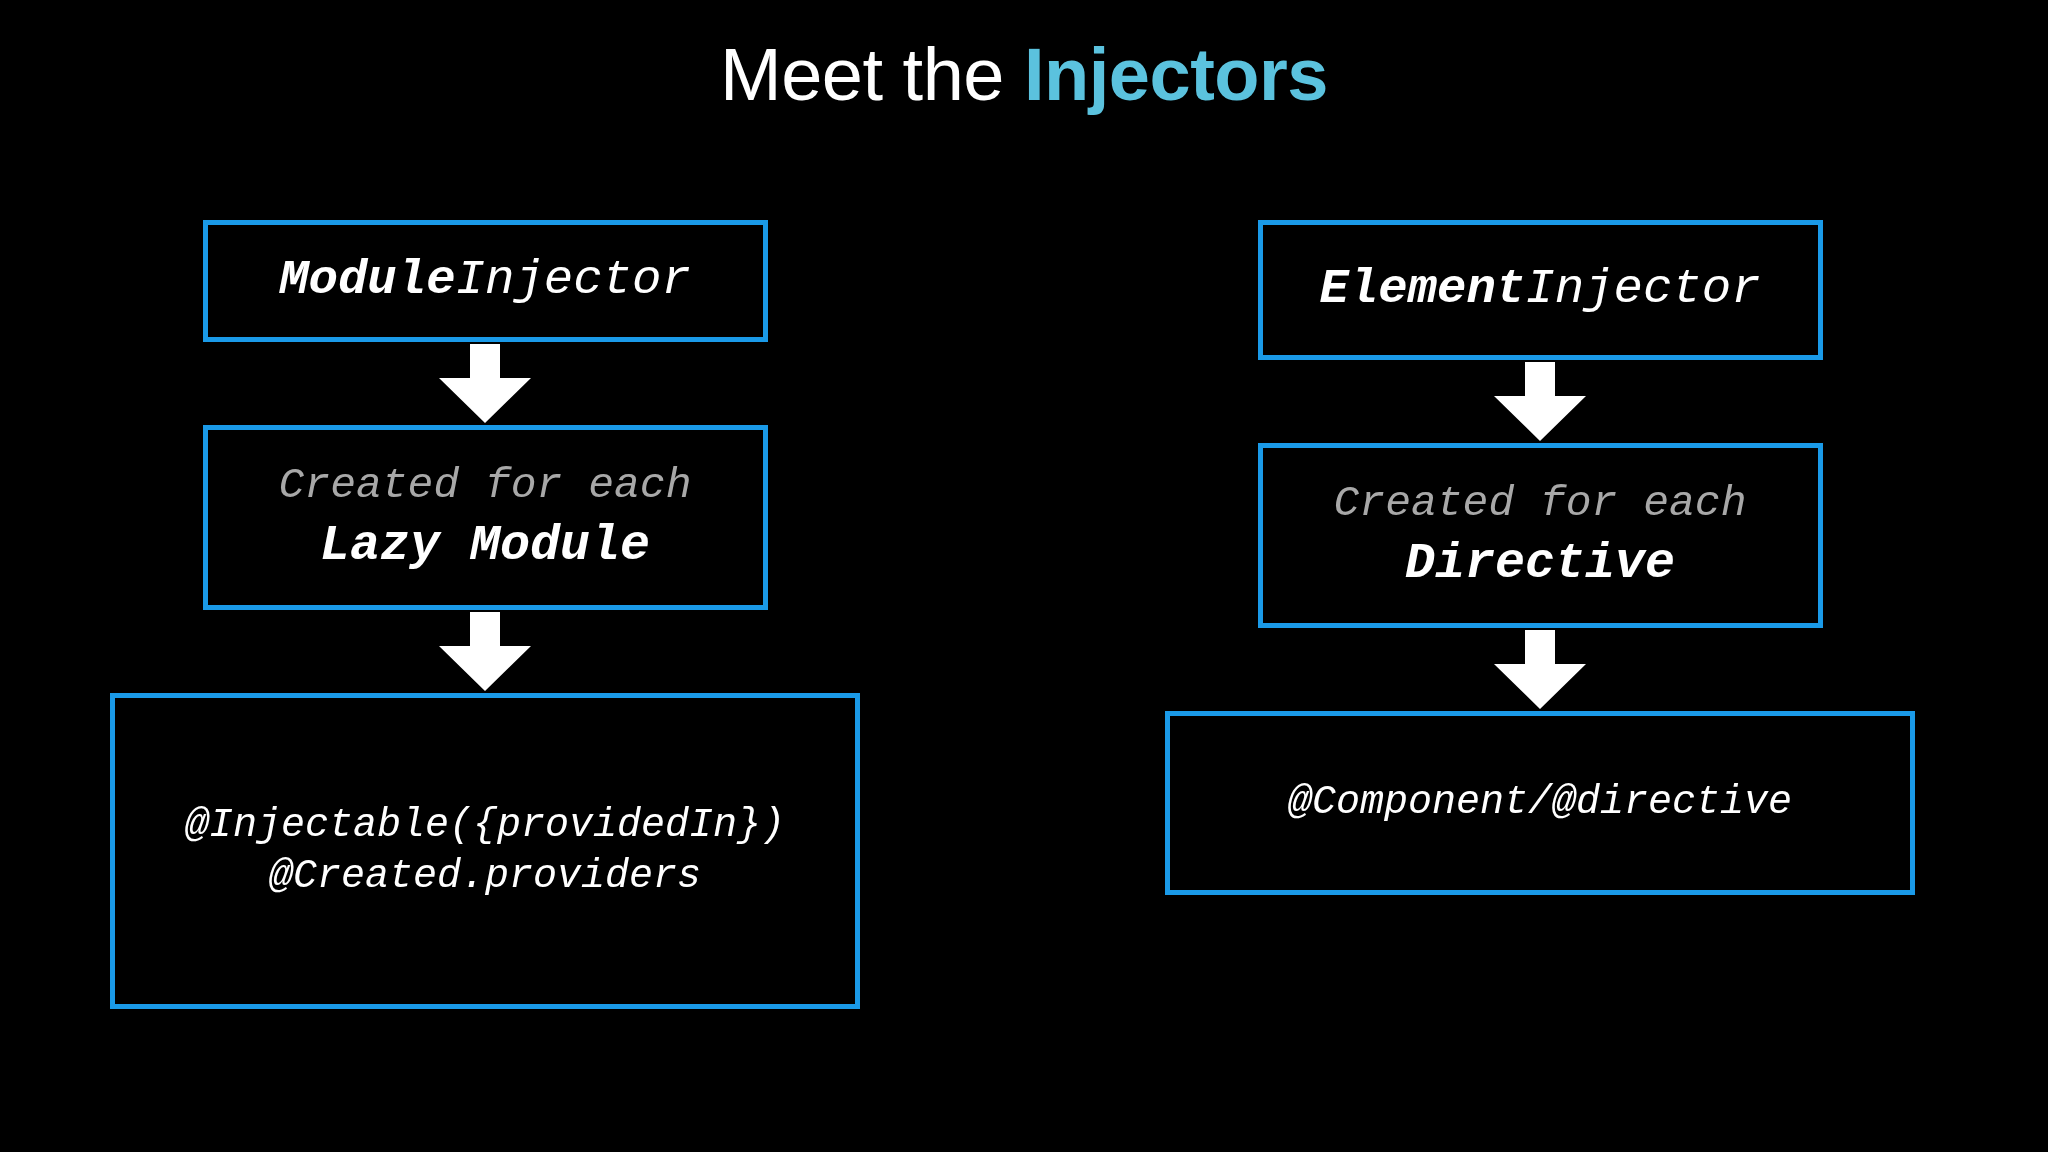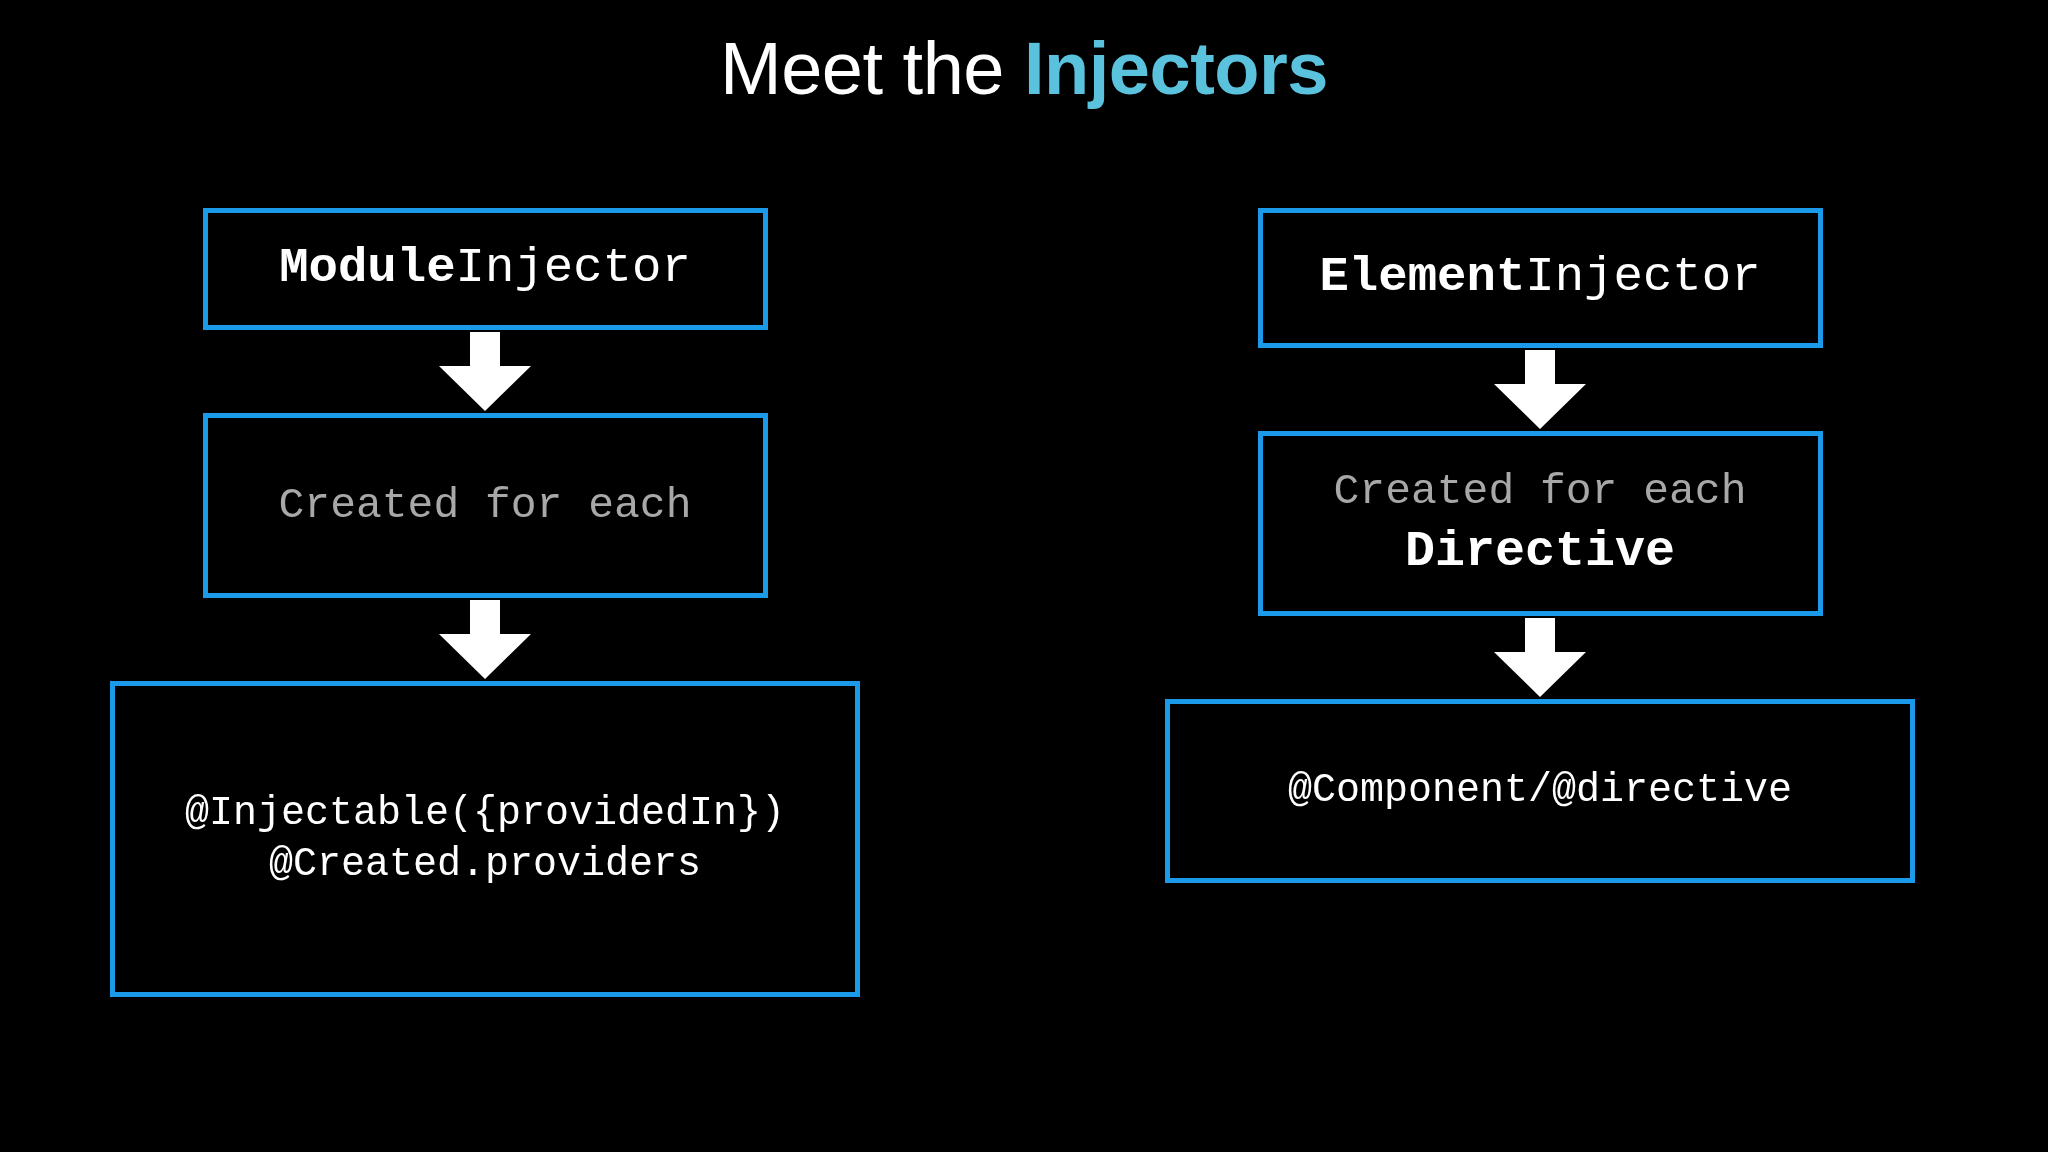--- a/index.html
+++ b/index.html
@@ -17,21 +17,21 @@
 
   #slide {
     position: absolute;
     inset: 0;
     background: #000000;
   }
 
   
   .title {
     position: absolute;
-    top: 32px;
+    top: 38px;
     left: 0;
     width: 100%;
     text-align: center;
     font-family: "Liberation Sans", sans-serif;
     font-size: 74px;
     line-height: 1.0;
     letter-spacing: -0.5px;
     color: #ffffff;
     white-space: nowrap;
   }
@@ -40,21 +40,22 @@
     color: #ffffff;
   }
   .title .t-accent {
     font-weight: 700;
     color: #5bc2de;
   }
 
   
   .col {
     position: absolute;
-    top: 208px;
+    top: 220px;
+    font-style: italic;
   }
   .col-left  { left: 110px;  width: 750px; }
   .col-right { left: 1165px; width: 750px; }
 
   
   .box {
     box-sizing: border-box;
     border: 5px solid #1a9ae8;
     background: #000000;
     display: flex;
@@ -141,20 +142,21 @@
     <div class="arrow">
       <span>
         <svg width="96" height="80" viewBox="0 0 96 80" aria-hidden="true">
           <polygon points="33,0 63,0 63,34 94,34 48,79 2,34 33,34" fill="#ffffff"></polygon>
         </svg>
       </span>
     </div>
 
     <div class="box box-narrow box-r2">
       <div class="sub-label">Created for each</div>
+      <div class="sub-value">Lazy Module</div>
     </div>
 
     <div class="arrow">
       <span>
         <svg width="96" height="80" viewBox="0 0 96 80" aria-hidden="true">
           <polygon points="33,0 63,0 63,34 94,34 48,79 2,34 33,34" fill="#ffffff"></polygon>
         </svg>
       </span>
     </div>
 

